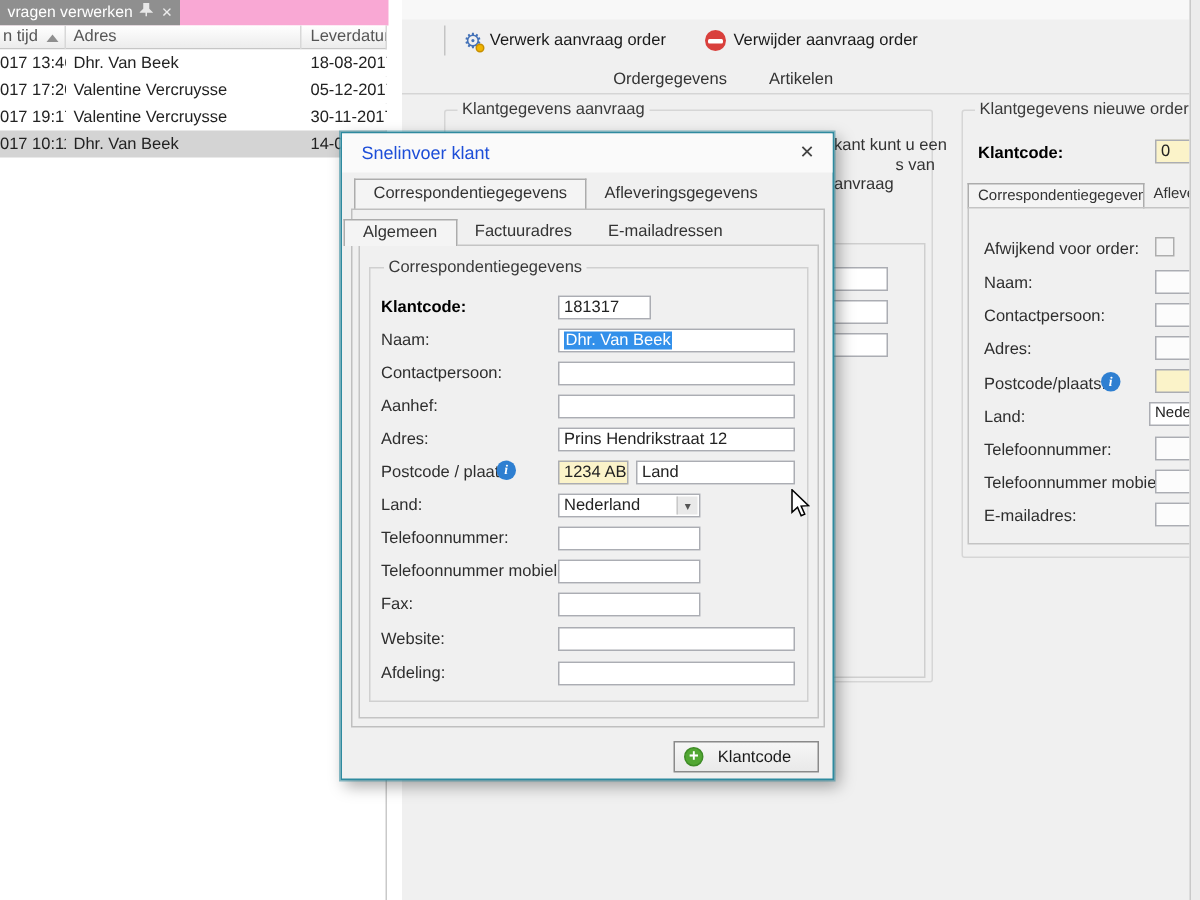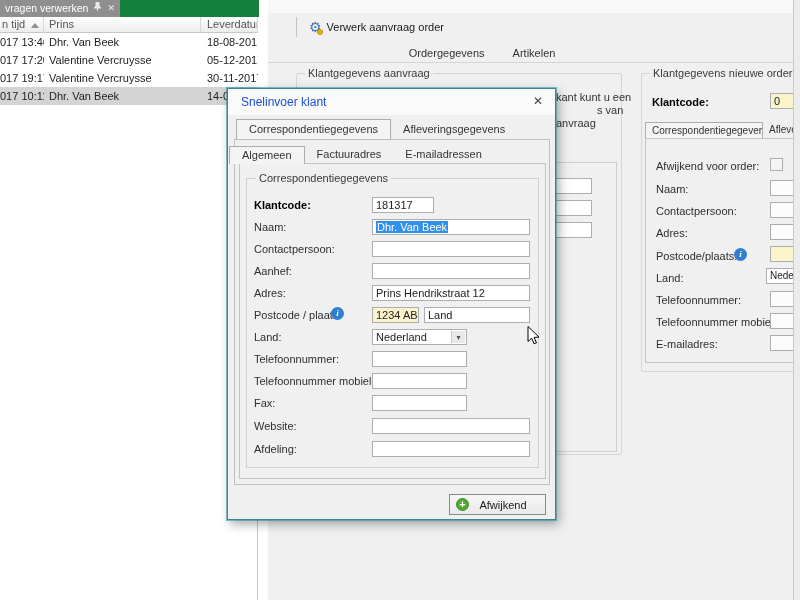--- a/index.html
+++ b/index.html
@@ -10,21 +10,21 @@
     font-size: 11px;
     color: #222;
     background: #FFFFFF;
   }
   .abs { position: absolute; }
 
   
   .left-panel { left:0; top:0; width:258px; height:600px; background:#FFFFFF; border-right:1px solid #C9C9C9; }
   .gap-strip  { left:259px; top:0; width:9px; height:600px; background:#FFFFFF; }
 
-  .doc-tabstrip { left:0; top:0; width:306px; height:17px; background:#15803d; }
+  .doc-tabstrip { left:0; top:0; width:306px; height:17px; background:#f9a8d4; }
   .doc-tab { position:absolute; left:0; top:0; height:17px; background:#8F8F8F; color:#FFFFFF;
              font-size:10.5px; line-height:17px; padding:0 5px; display:flex; align-items:center; gap:5px; }
   .doc-tab .ticon { color:#EDEDED; font-size:9px; line-height:17px; }
 
   .grid-header { left:0; top:17px; width:258px; height:16px; display:flex;
                  background:linear-gradient(#FFFFFF,#ECECEC); border-bottom:1px solid #C6C6C6; color:#555; }
   .gh-cell { height:16px; line-height:15px; border-right:1px solid #D8D8D8; overflow:hidden; white-space:nowrap; }
   .gh-c1 { width:44px; padding-left:2px; position:relative; }
   .gh-c2 { width:157px; padding-left:5px; }
   .gh-c3 { width:57px; padding-left:6px; }
@@ -123,21 +123,21 @@
       </span>
       <span class="ticon">✕</span>
     </div>
   </div>
 
   <div class="abs grid-header">
     <div class="gh-cell gh-c1">
       <span>n tijd</span>
       <span class="sort-asc"></span>
     </div>
-    <div class="gh-cell gh-c2">Prins</div>
+    <div class="gh-cell gh-c2">Adres</div>
     <div class="gh-cell gh-c3">Leverdatum</div>
   </div>
 
   <div class="abs grid-rows">
     <div class="grid-row">
       <div class="gr-c1">017 13:46</div>
       <div class="gr-c2">Dhr. Van Beek</div>
       <div class="gr-c3">18-08-2017</div>
     </div>
     <div class="grid-row">
@@ -161,20 +161,24 @@
 <div class="abs gap-strip"></div>
 
 <div class="abs main">
   <div class="abs main-top-white"></div>
 
   <div class="abs toolbar">
     <div class="tb-sep"></div>
     <div class="tb-btn">
       <span class="gear-glyph">⚙<span class="gear-badge"></span></span>
       <span>Verwerk aanvraag order</span>
+    </div>
+    <div class="tb-btn" style="margin-left:14px;">
+      <span class="noentry"></span>
+      <span>Verwijder aanvraag order</span>
     </div>
   </div>
 
   <div class="abs main-tabs">
     <div class="m-tab active">Klantgegevens</div>
     <div class="m-tab">Ordergegevens</div>
     <div class="m-tab">Artikelen</div>
   </div>
   <div class="abs main-tab-line"></div>
 
@@ -287,21 +291,21 @@
   <div class="tbox" style="left:144px; top:306px; width:95px;"></div>
 
   <div class="flabel" style="left:26px; top:331px;">Website:</div>
   <div class="tbox" style="left:144px; top:329px; width:158px;"></div>
 
   <div class="flabel" style="left:26px; top:354px;">Afdeling:</div>
   <div class="tbox" style="left:144px; top:352px; width:158px;"></div>
 
   <div class="add-btn">
     <span class="plus-dot">+</span>
-    <span class="btn-label">Afwijkend</span>
+    <span class="btn-label">Klantcode</span>
   </div>
 </div>
 
 <div class="abs cursor" style="left:527px; top:326px;">
   <svg width="14" height="20" viewBox="0 0 14 20">
     <path d="M1,0.5 L1,15.5 L4.7,12.2 L7.1,17.8 L9.5,16.8 L7.1,11.4 L12,11.1 Z" fill="#FFFFFF" stroke="#000000" stroke-width="1"></path>
   </svg>
 </div>
 
 </body></html>

